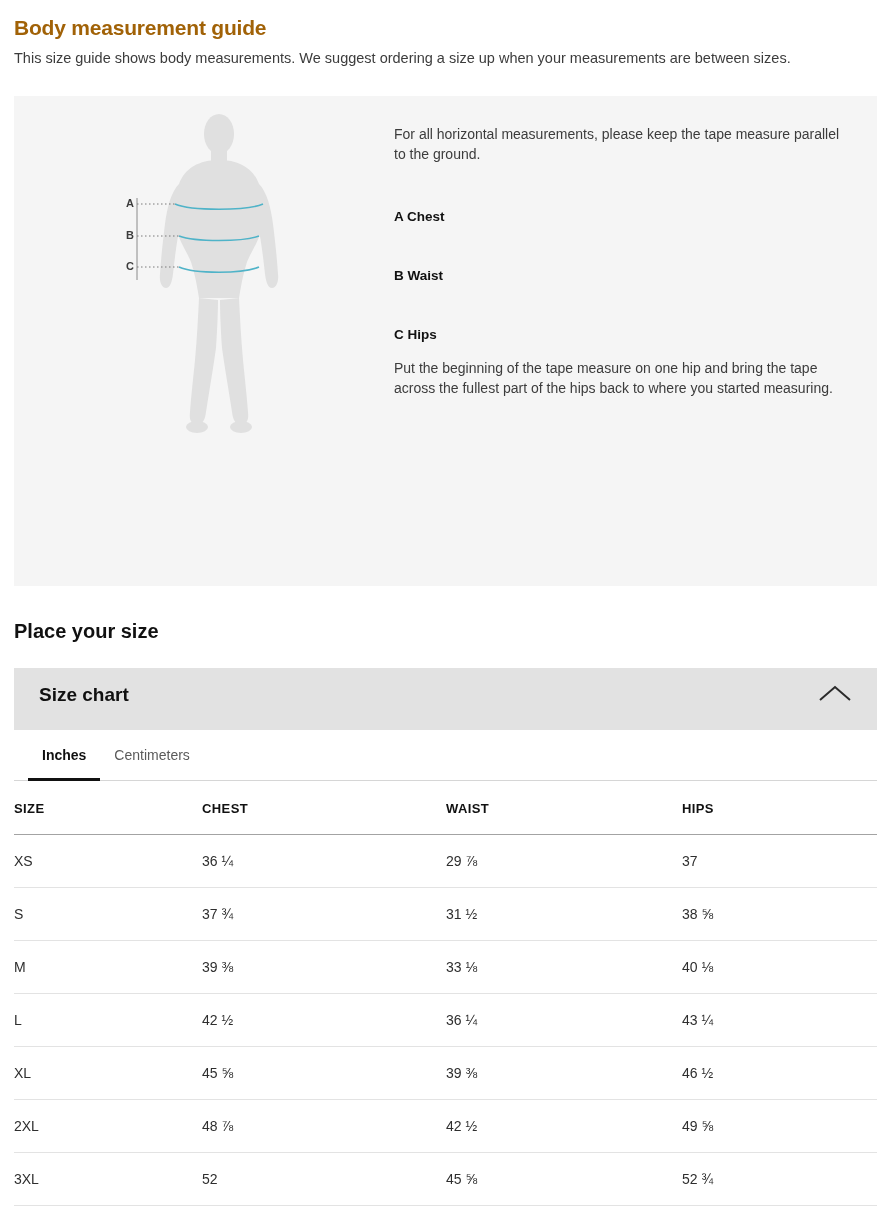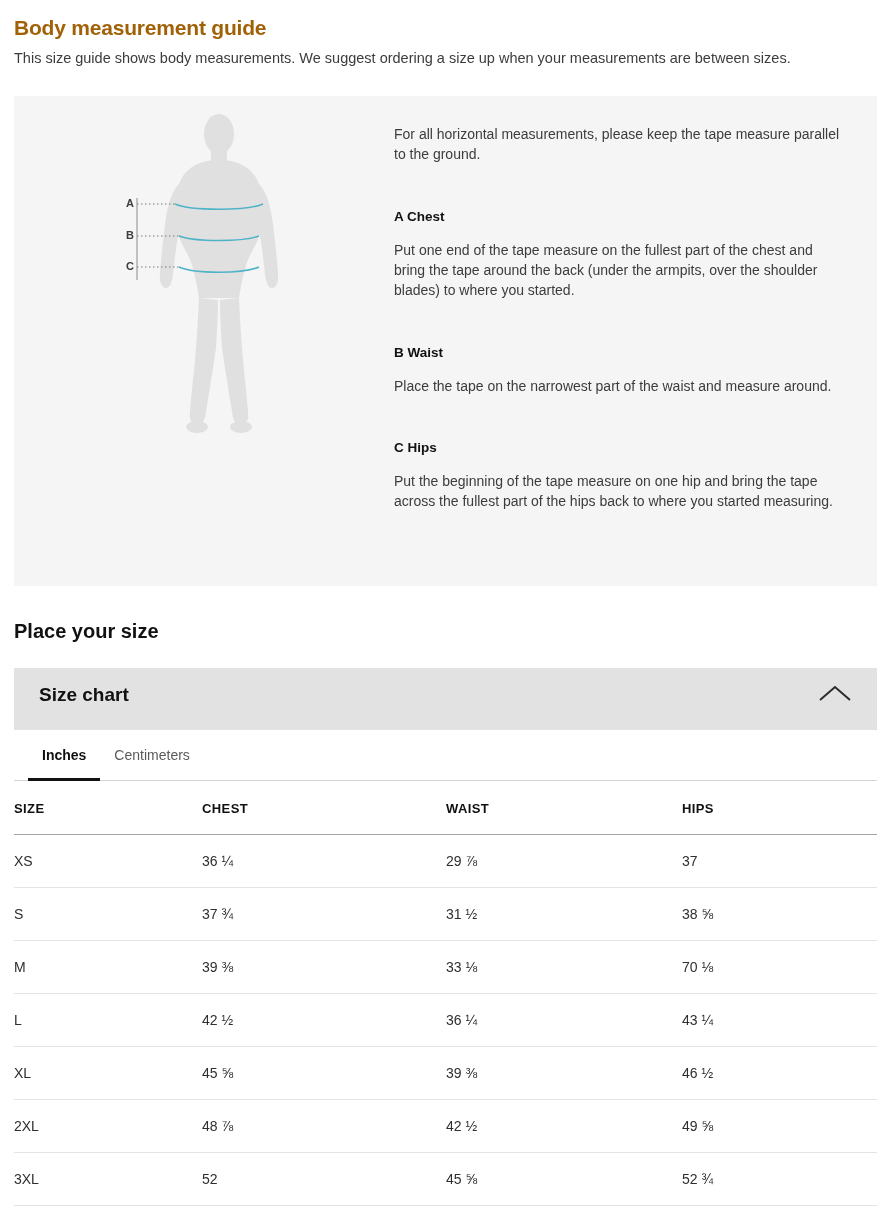--- a/index.html
+++ b/index.html
@@ -233,24 +233,22 @@
         <g stroke="#8a8a8a" stroke-width="1">
           <line x1="18" y1="86" x2="18" y2="168"></line>
         </g>
       </svg>
     </div>
 
     <div class="panel-right">
       <p>For all horizontal measurements, please keep the tape measure parallel to the ground.</p>
 
       <div class="measure-head">A Chest</div>
-      <p class="measure-body">Put one end of the tape measure on the fullest part of the chest and bring the tape around the back (under the armpits, over the shoulder blades) to where you started.</p>
 
       <div class="measure-head">B Waist</div>
-      <p class="measure-body">Place the tape on the narrowest part of the waist and measure around.</p>
 
       <div class="measure-head">C Hips</div>
       <p class="measure-body">Put the beginning of the tape measure on one hip and bring the tape across the fullest part of the hips back to where you started measuring.</p>
     </div>
   </div>
 
   <h2 class="find-title">Place your size</h2>
 
   <div class="chart-card">
 
@@ -293,21 +291,21 @@
         <tr>
           <td class="cell-pad-1">S</td>
           <td>37 ¾</td>
           <td>31 ½</td>
           <td>38 ⅝</td>
         </tr>
         <tr>
           <td class="cell-pad-1">M</td>
           <td>39 ⅜</td>
           <td>33 ⅛</td>
-          <td>70 ⅛</td>
+          <td>40 ⅛</td>
         </tr>
         <tr>
           <td class="cell-pad-1">L</td>
           <td>42 ½</td>
           <td>36 ¼</td>
           <td>43 ¼</td>
         </tr>
         <tr>
           <td class="cell-pad-1">XL</td>
           <td>45 ⅝</td>

